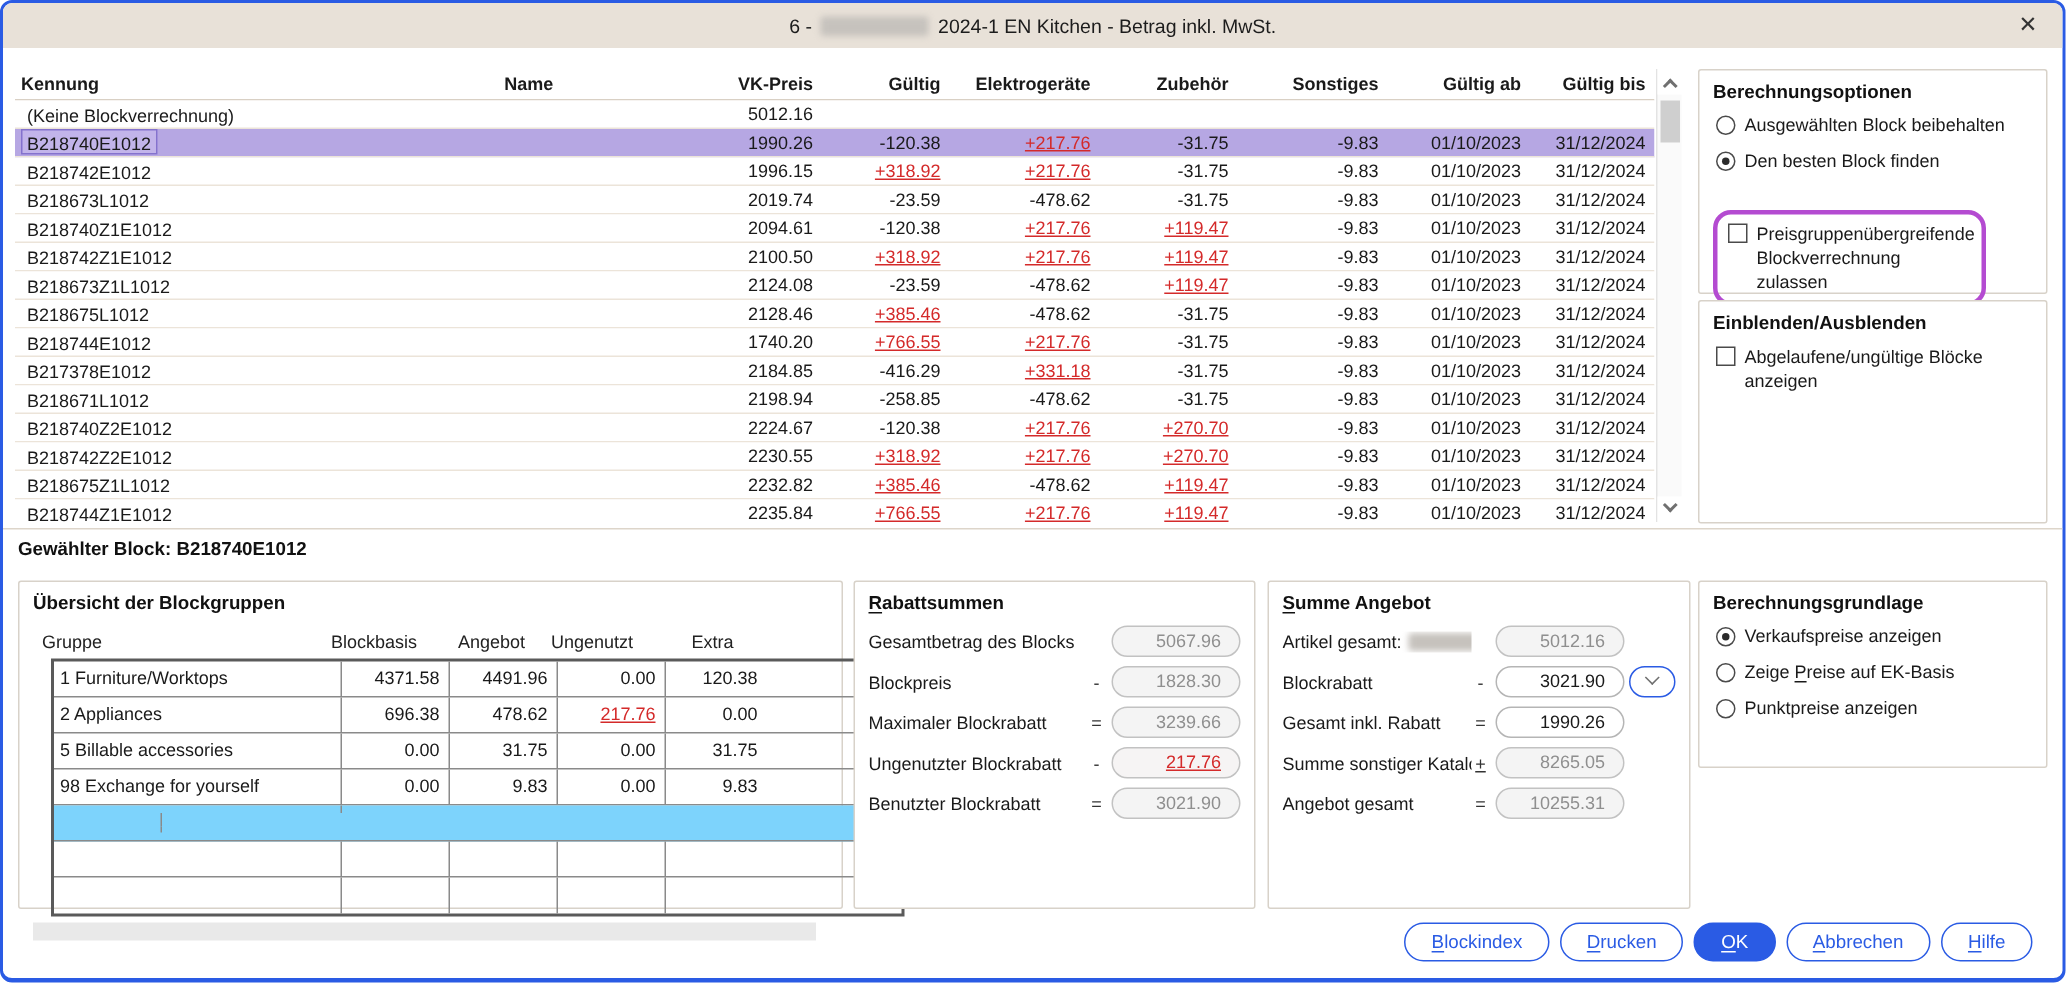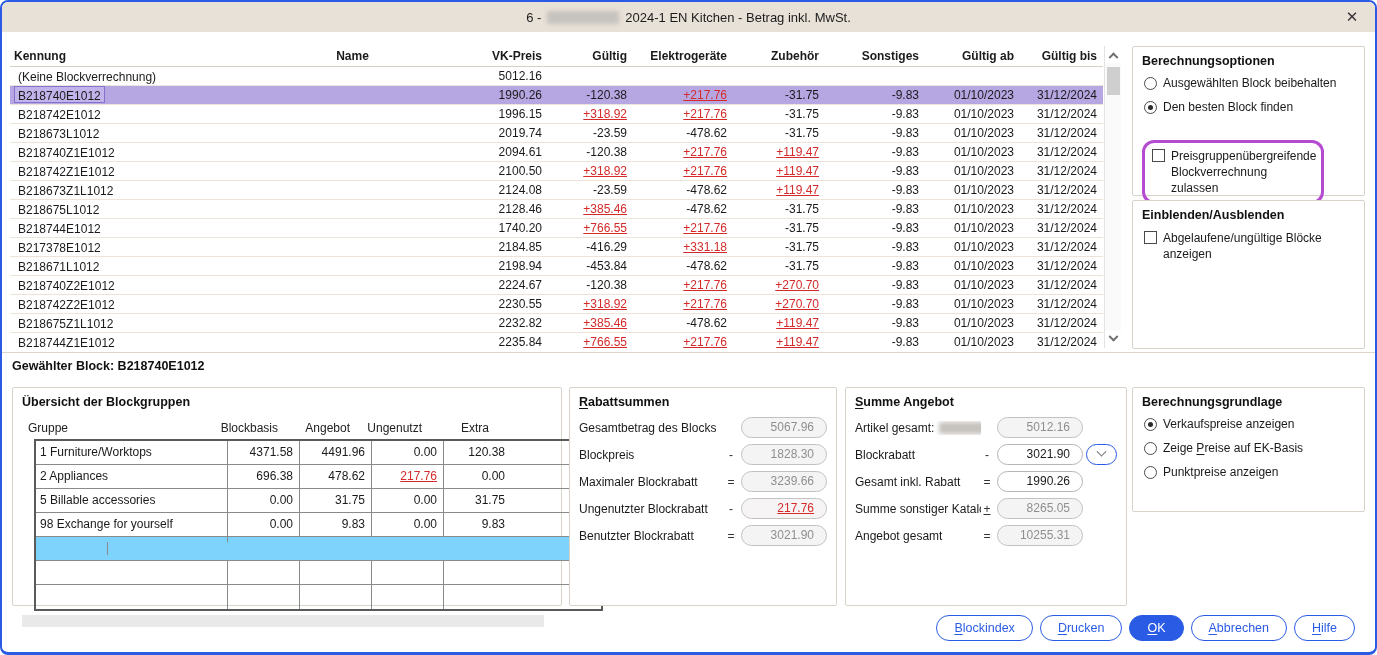--- a/index.html
+++ b/index.html
@@ -230,21 +230,21 @@
           <div class="tc c6 num">-31.75</div>
           <div class="tc c7 num">-9.83</div>
           <div class="tc c8 num">01/10/2023</div>
           <div class="tc c9 num">31/12/2024</div>
         </div>
 
         <div class="trow">
           <div class="tc c1"><span class="cellbox">B218671L1012</span></div>
           <div class="tc c2"></div>
           <div class="tc c3 num">2198.94</div>
-          <div class="tc c4 num">-453.84</div>
+          <div class="tc c4 num">-258.85</div>
           <div class="tc c5 num">-478.62</div>
           <div class="tc c6 num">-31.75</div>
           <div class="tc c7 num">-9.83</div>
           <div class="tc c8 num">01/10/2023</div>
           <div class="tc c9 num">31/12/2024</div>
         </div>
 
         <div class="trow">
           <div class="tc c1"><span class="cellbox">B218740Z2E1012</span></div>
           <div class="tc c2"></div>

